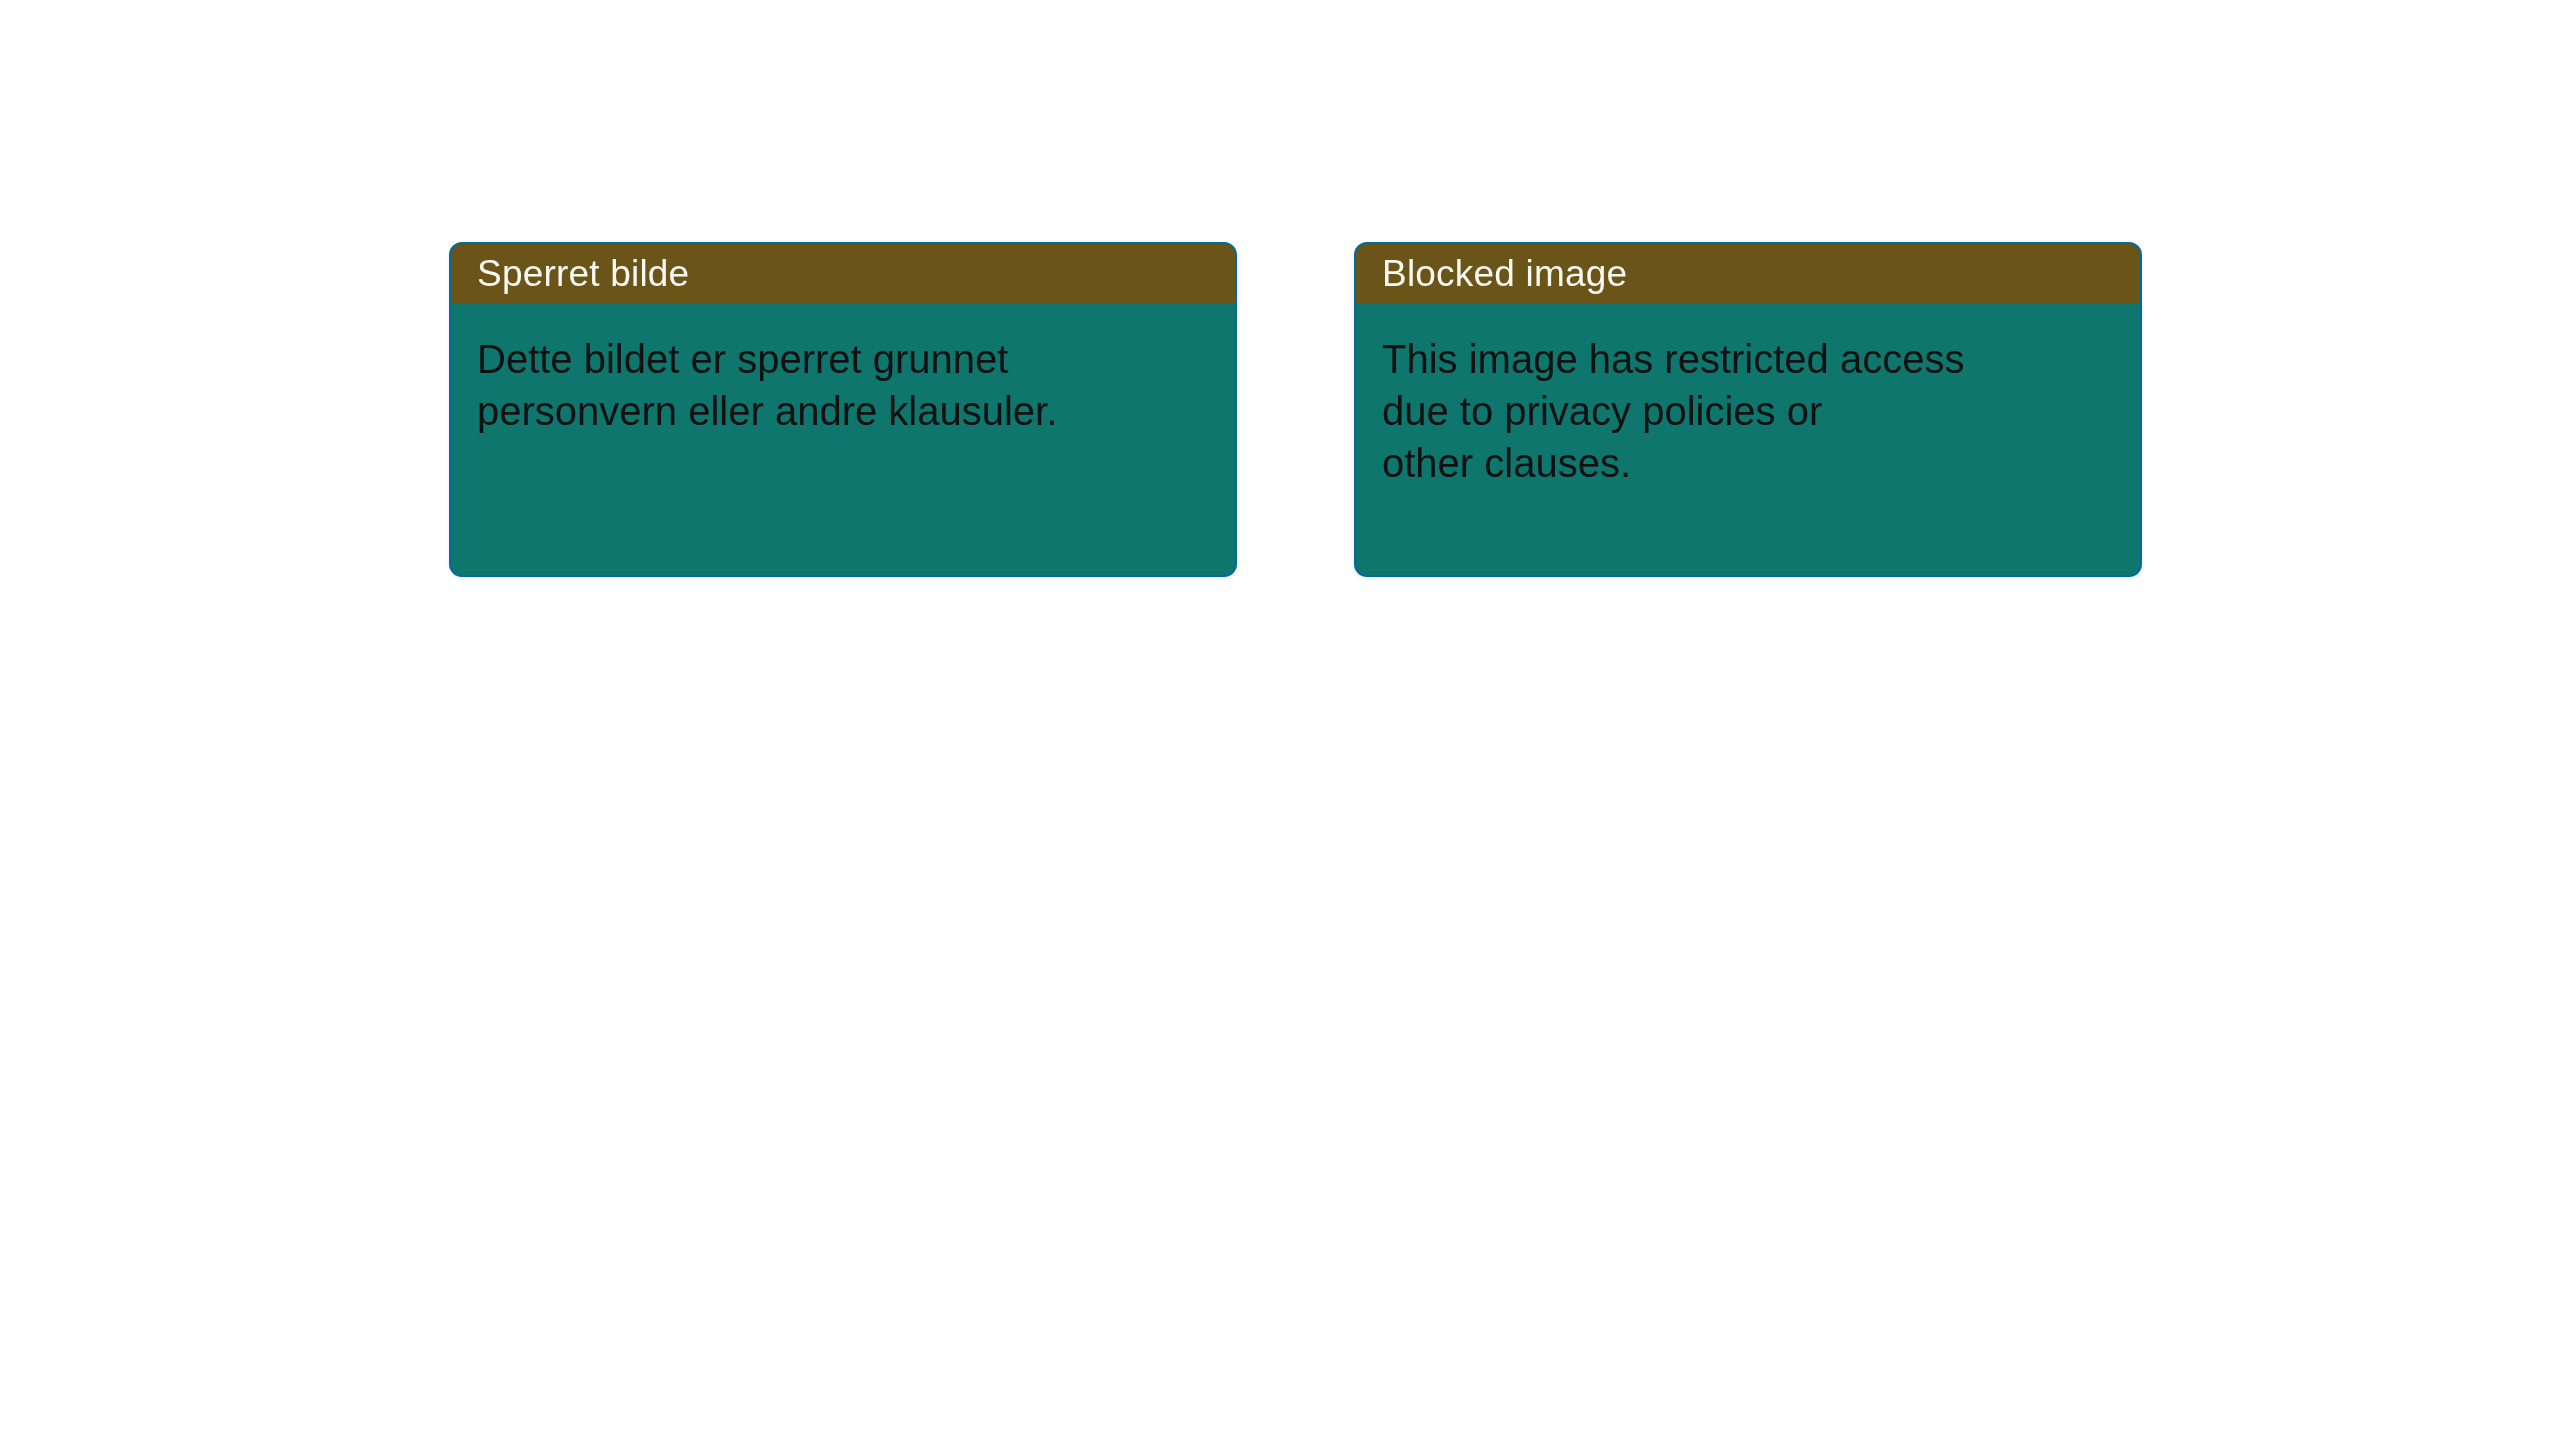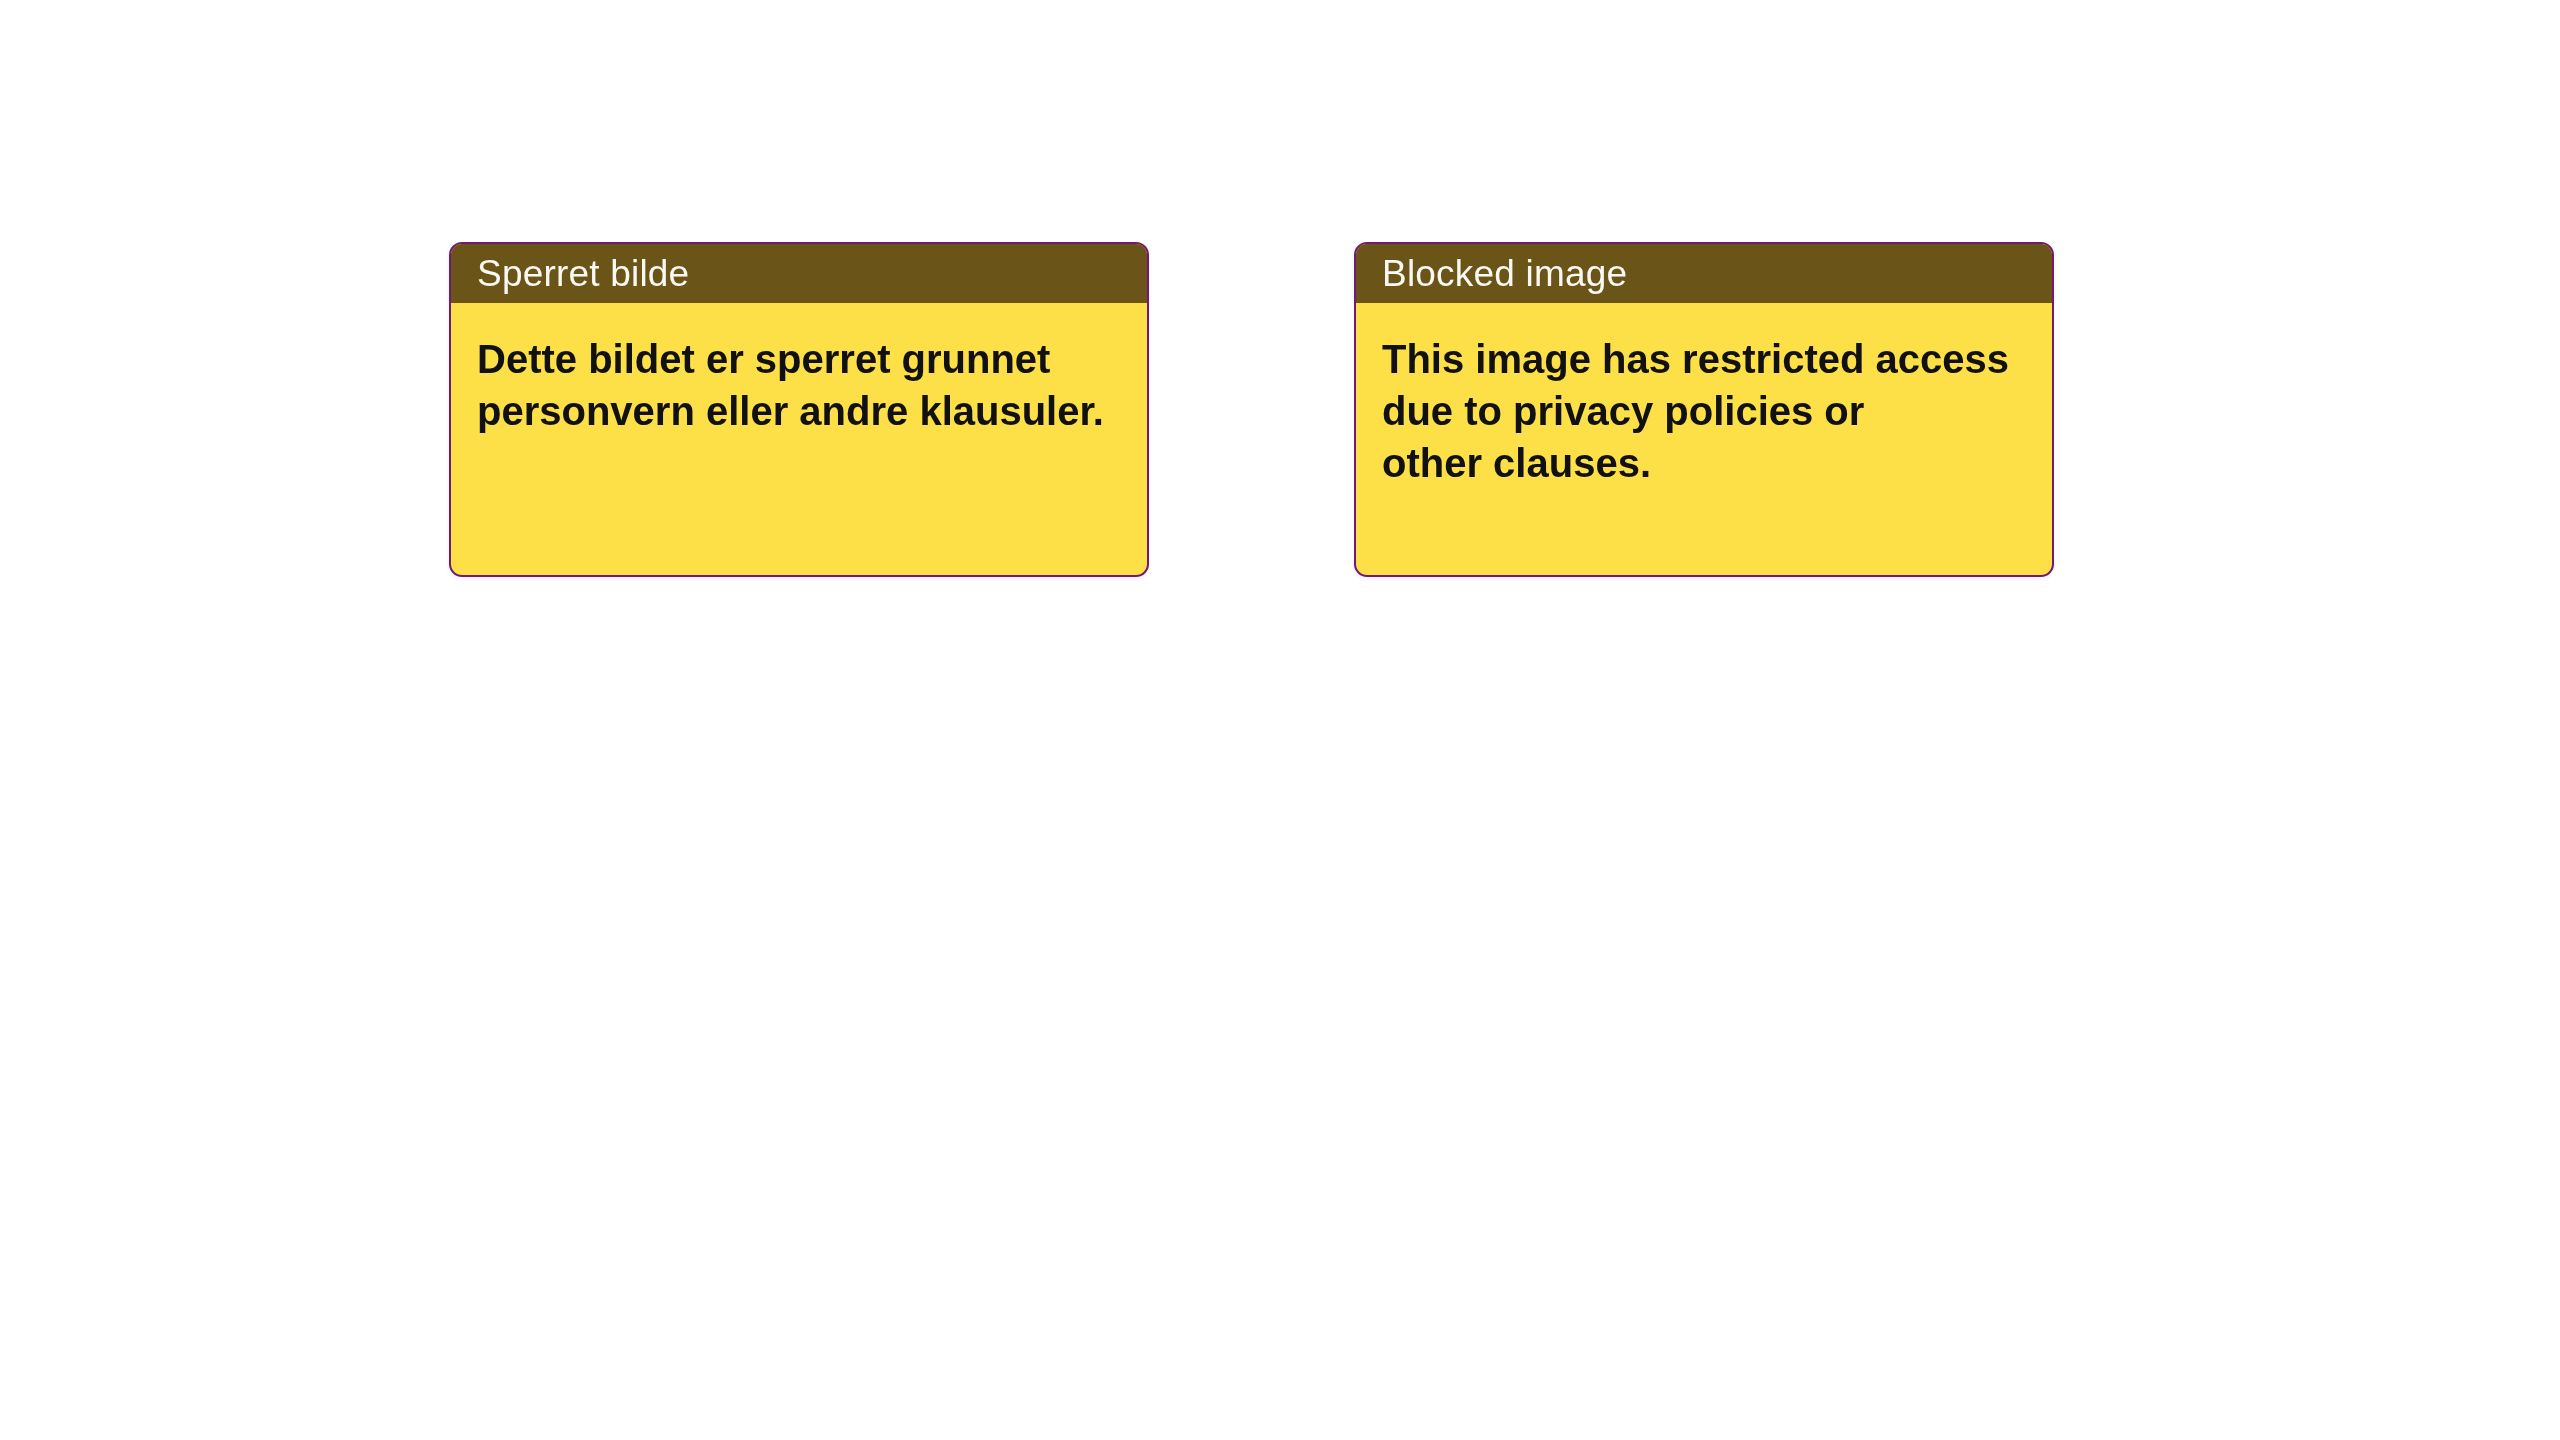--- a/index.html
+++ b/index.html
@@ -6,24 +6,24 @@
   html, body {
     width: 2560px;
     height: 1440px;
     background: #ffffff;
     font-family: "Liberation Sans", sans-serif;
     overflow: hidden;
   }
   .card {
     position: absolute;
     top: 242px;
-    width: 700px;
+    width: 788px;
     height: 335px;
-    background: #fde047;
-    border: 2px solid #701a75;
+    background: #0f766e;
+    border: 2px solid #0369a1;
     border-radius: 13px;
     overflow: hidden;
     box-shadow: 0 2px 4px rgba(0,0,0,0.07);
   }
   .card.first  { left: 449px; }
   .card.second { left: 1310px; margin-left: 44px; }
   .card-header {
     height: 59px;
     background: #6a5417;
     display: flex;
@@ -36,21 +36,21 @@
     line-height: 1;
     font-weight: 400;
     letter-spacing: 0.2px;
   }
   .card-body {
     padding: 30px 17px 0 26px;
     font-size: 40px;
     line-height: 52px;
     color: #111111;
     white-space: pre-line;
-    font-weight: 700;
+    font-weight: 400;
   }
 </style>
 </head>
 <body>
 
 <div class="card first">
   <div class="card-header">
     <span class="card-title">Sperret bilde</span>
   </div>
   <div class="card-body">Dette bildet er sperret grunnet

